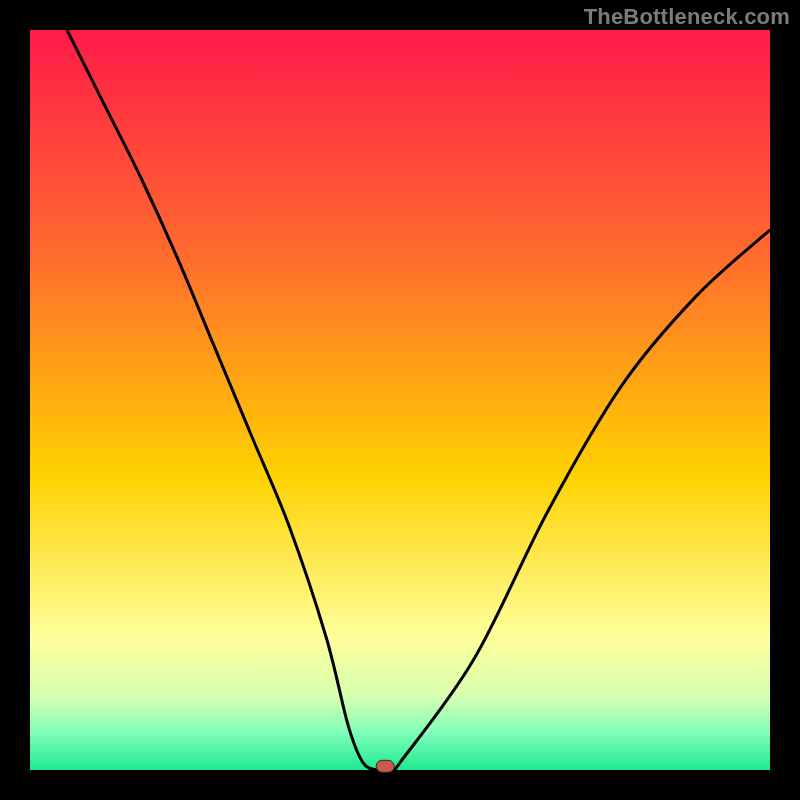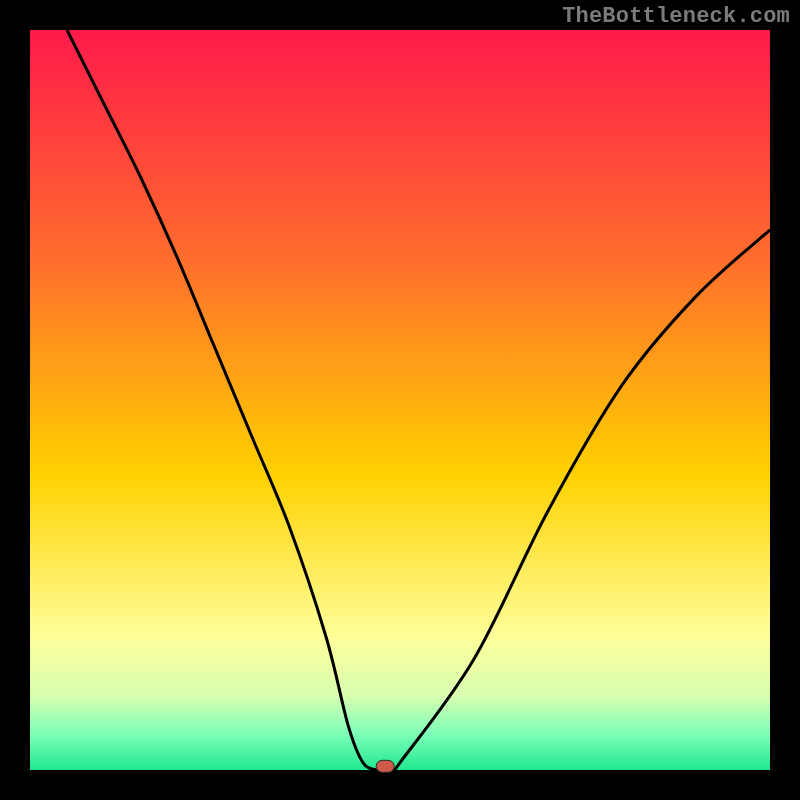--- a/index.html
+++ b/index.html
@@ -17,21 +17,21 @@
     background: #000;
   }
   svg {
     position: absolute;
     left: 0; top: 0;
   }
   .watermark {
     position: absolute;
     top: 4px;
     right: 10px;
-    font-family: Liberation Mono, monospace;
+    font-family: Liberation Sans, sans-serif;
     font-size: 22px;
     font-weight: 600;
     color: #7b7b7b;
     letter-spacing: 0.2px;
     margin-left: 40px;
   }
 </style>
 </head>
 <body>
 

